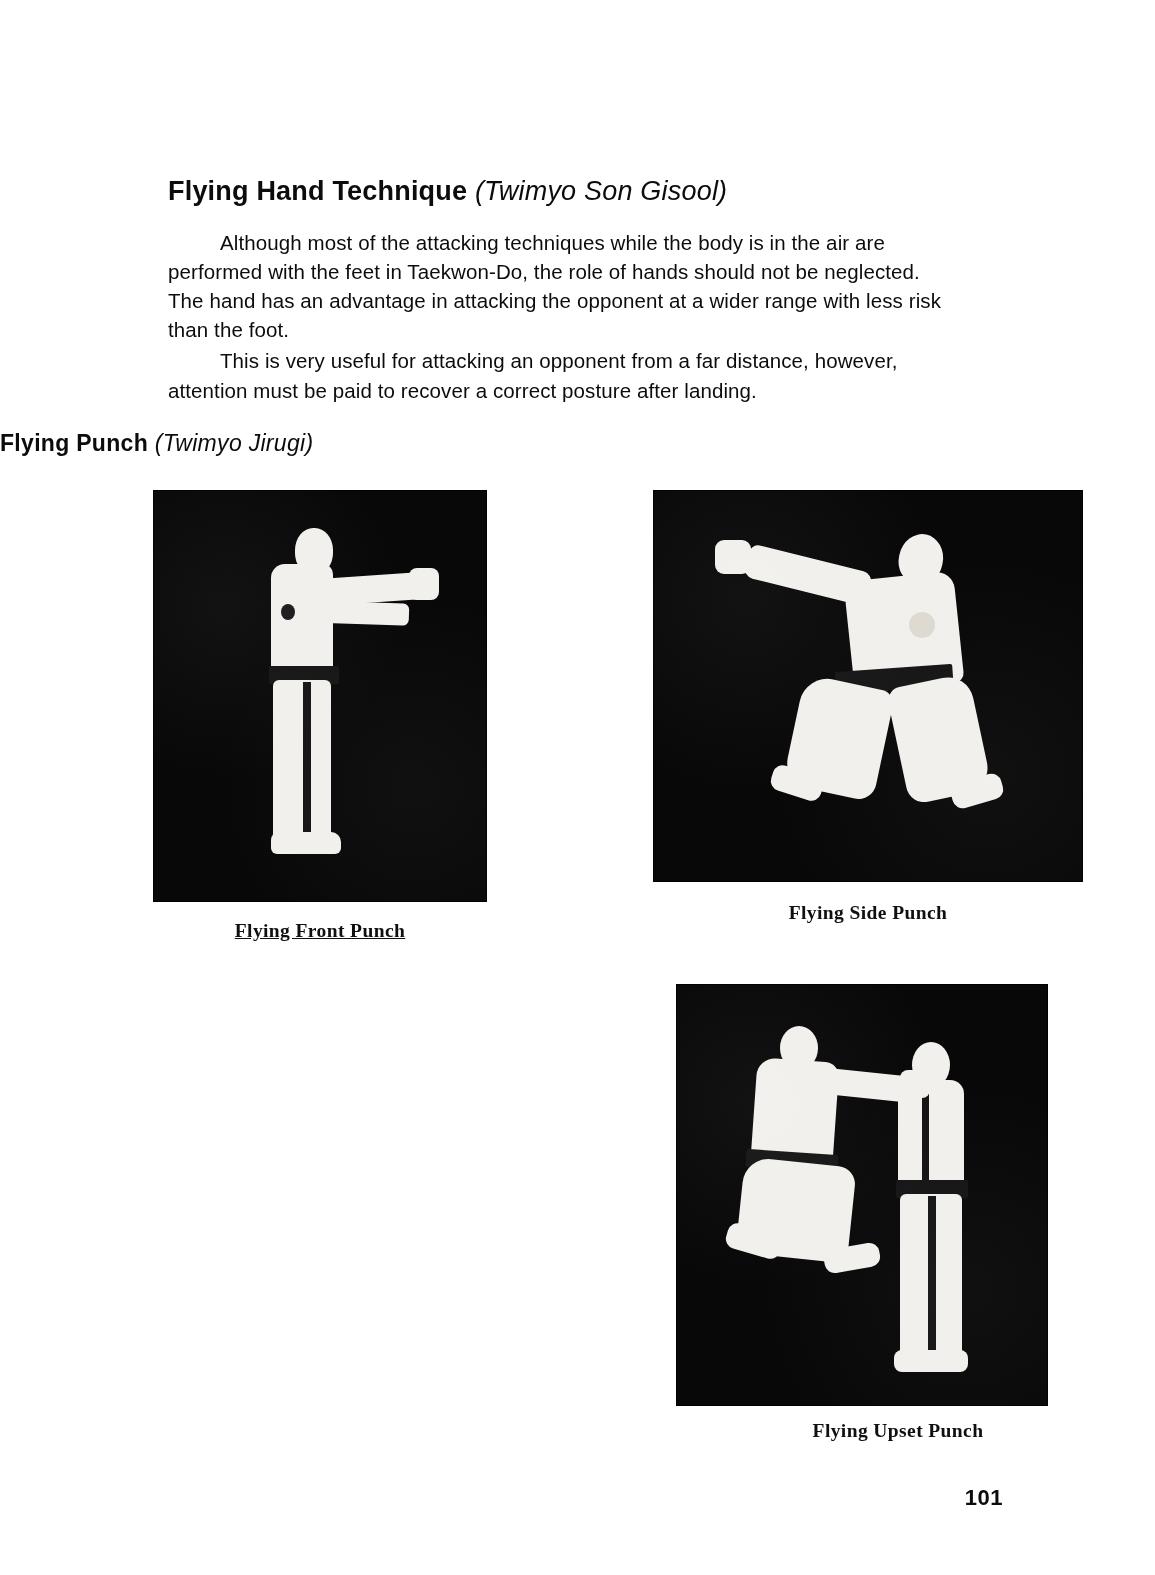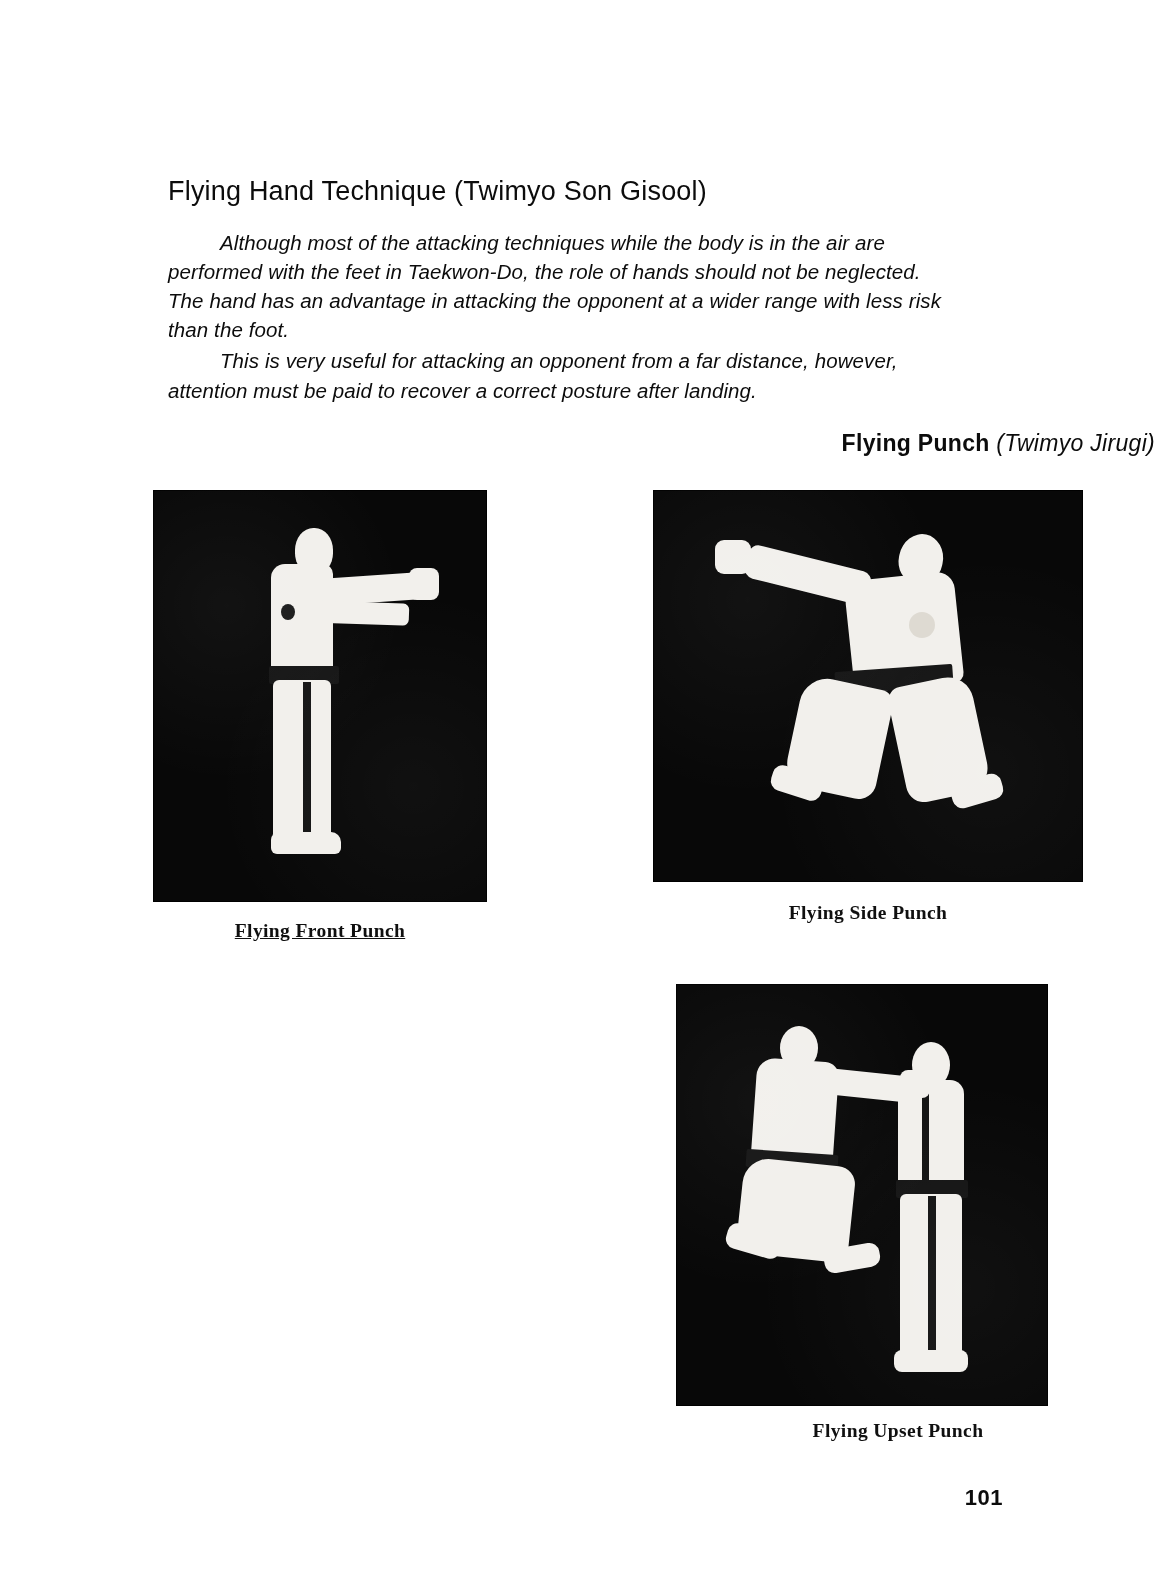--- a/index.html
+++ b/index.html
@@ -25,51 +25,51 @@
   .section-heading {
     position: absolute;
     left: 168px;
     top: 176px;
     width: 840px;
     font-size: 27px;
     line-height: 1.15;
     letter-spacing: 0.2px;
   }
   .section-heading .main-title {
-    font-weight: normal;
+    font-weight: bold;
   }
   .section-heading .korean {
+    font-style: italic;
     font-weight: normal;
     text-align: center;
   }
 
   
   .body-copy {
     position: absolute;
     left: 168px;
     top: 228px;
     width: 790px;
     font-size: 20.5px;
     line-height: 1.42;
     text-align: left;
     letter-spacing: 0.1px;
   }
   .body-copy p {
     margin: 0 0 2px 0;
     text-indent: 52px;
-    font-style: italic;
   }
 
   
   .sub-heading {
     position: absolute;
     left: 0;
     right: 0;
     top: 430px;
-    text-align: right;
+    text-align: left;
     font-size: 23px;
     letter-spacing: 0.3px;
   }
   .sub-heading .sub-title {
     font-weight: bold;
   }
   .sub-heading .korean {
     font-style: italic;
     font-weight: normal;
   }

